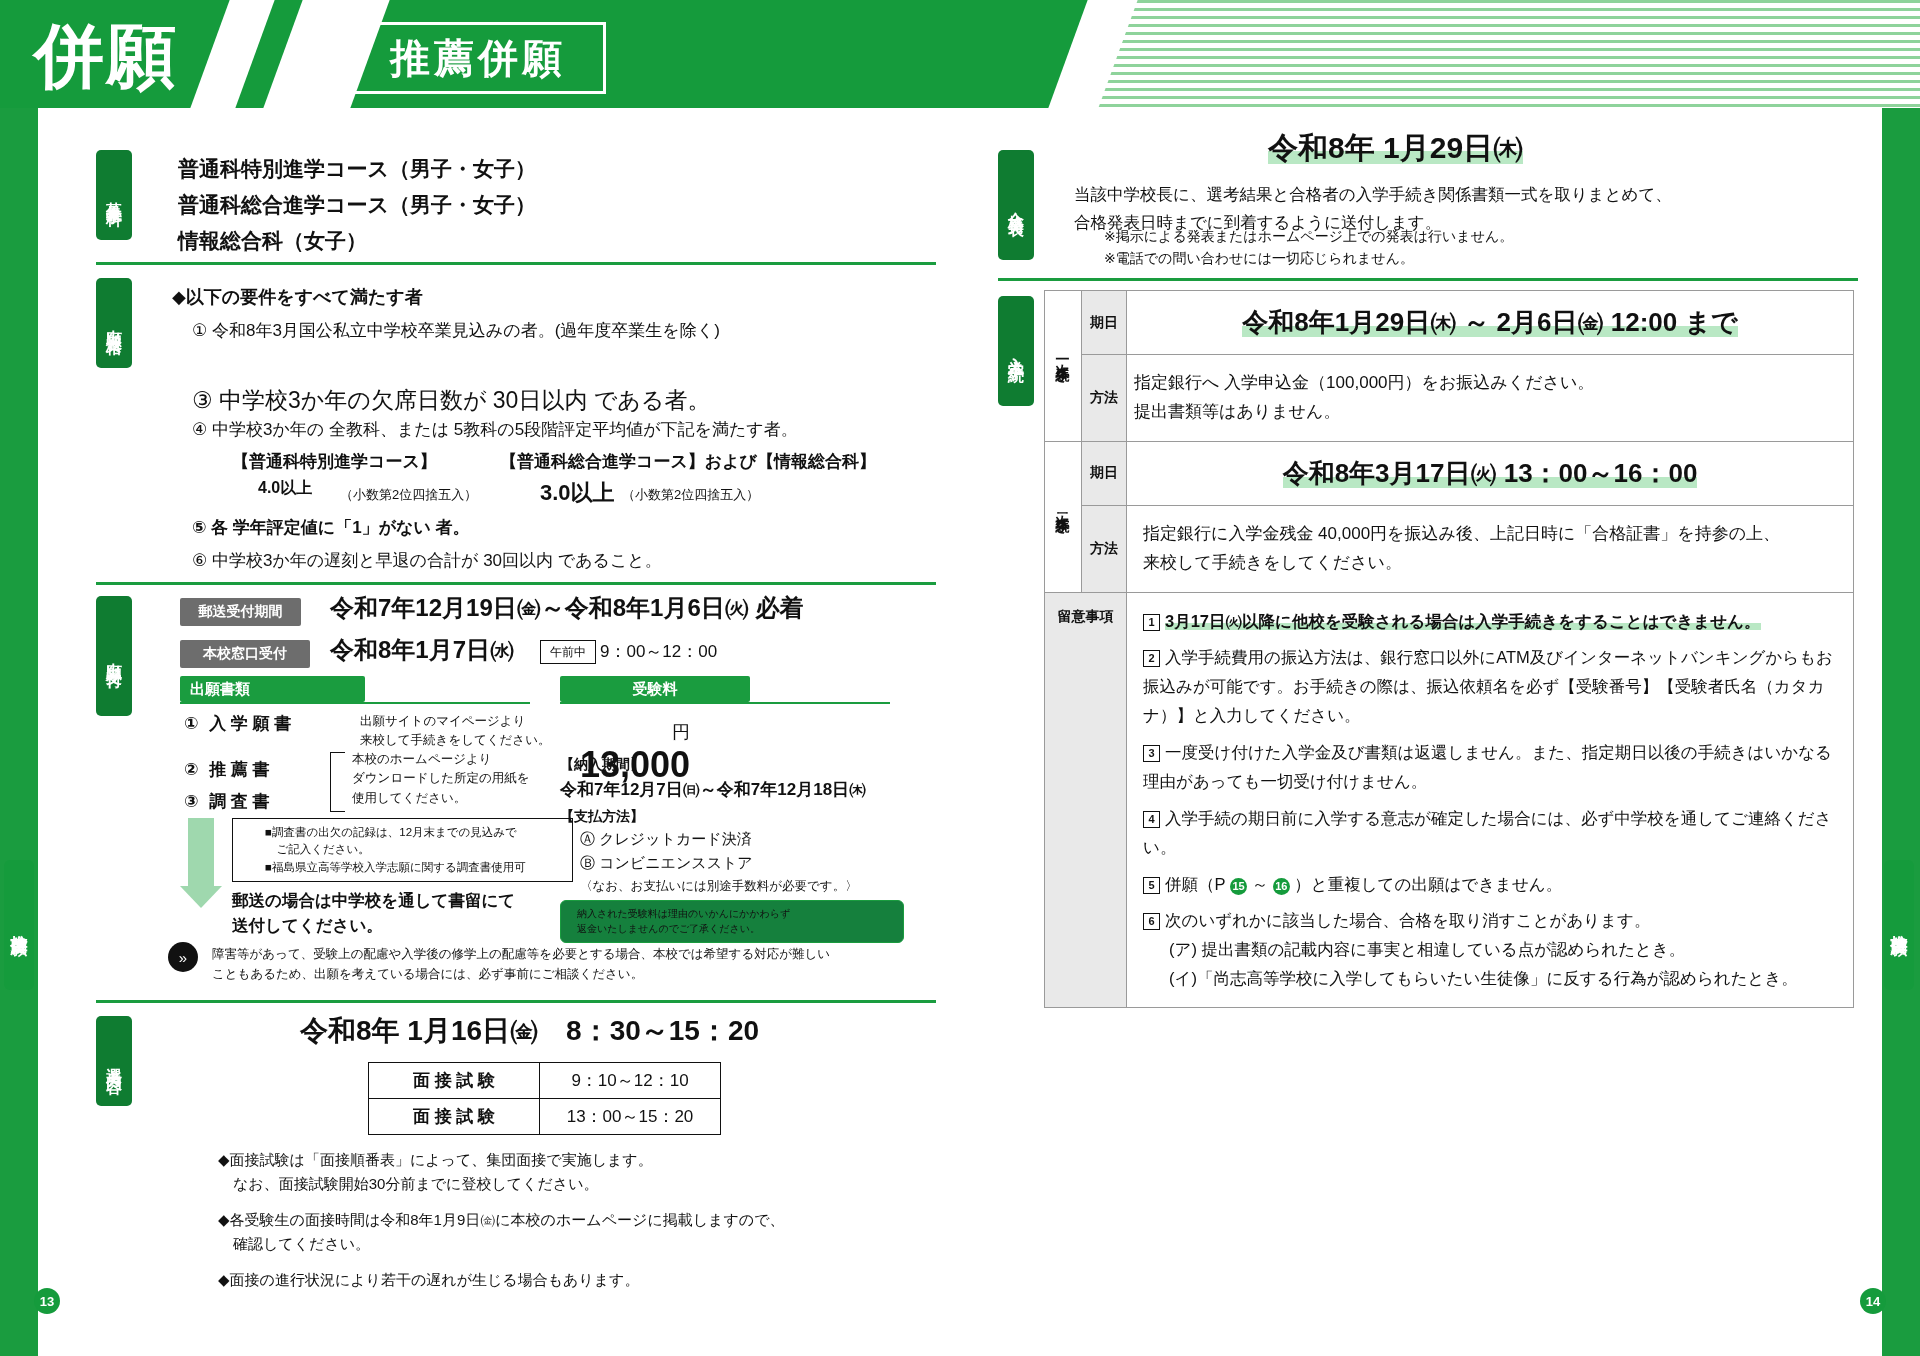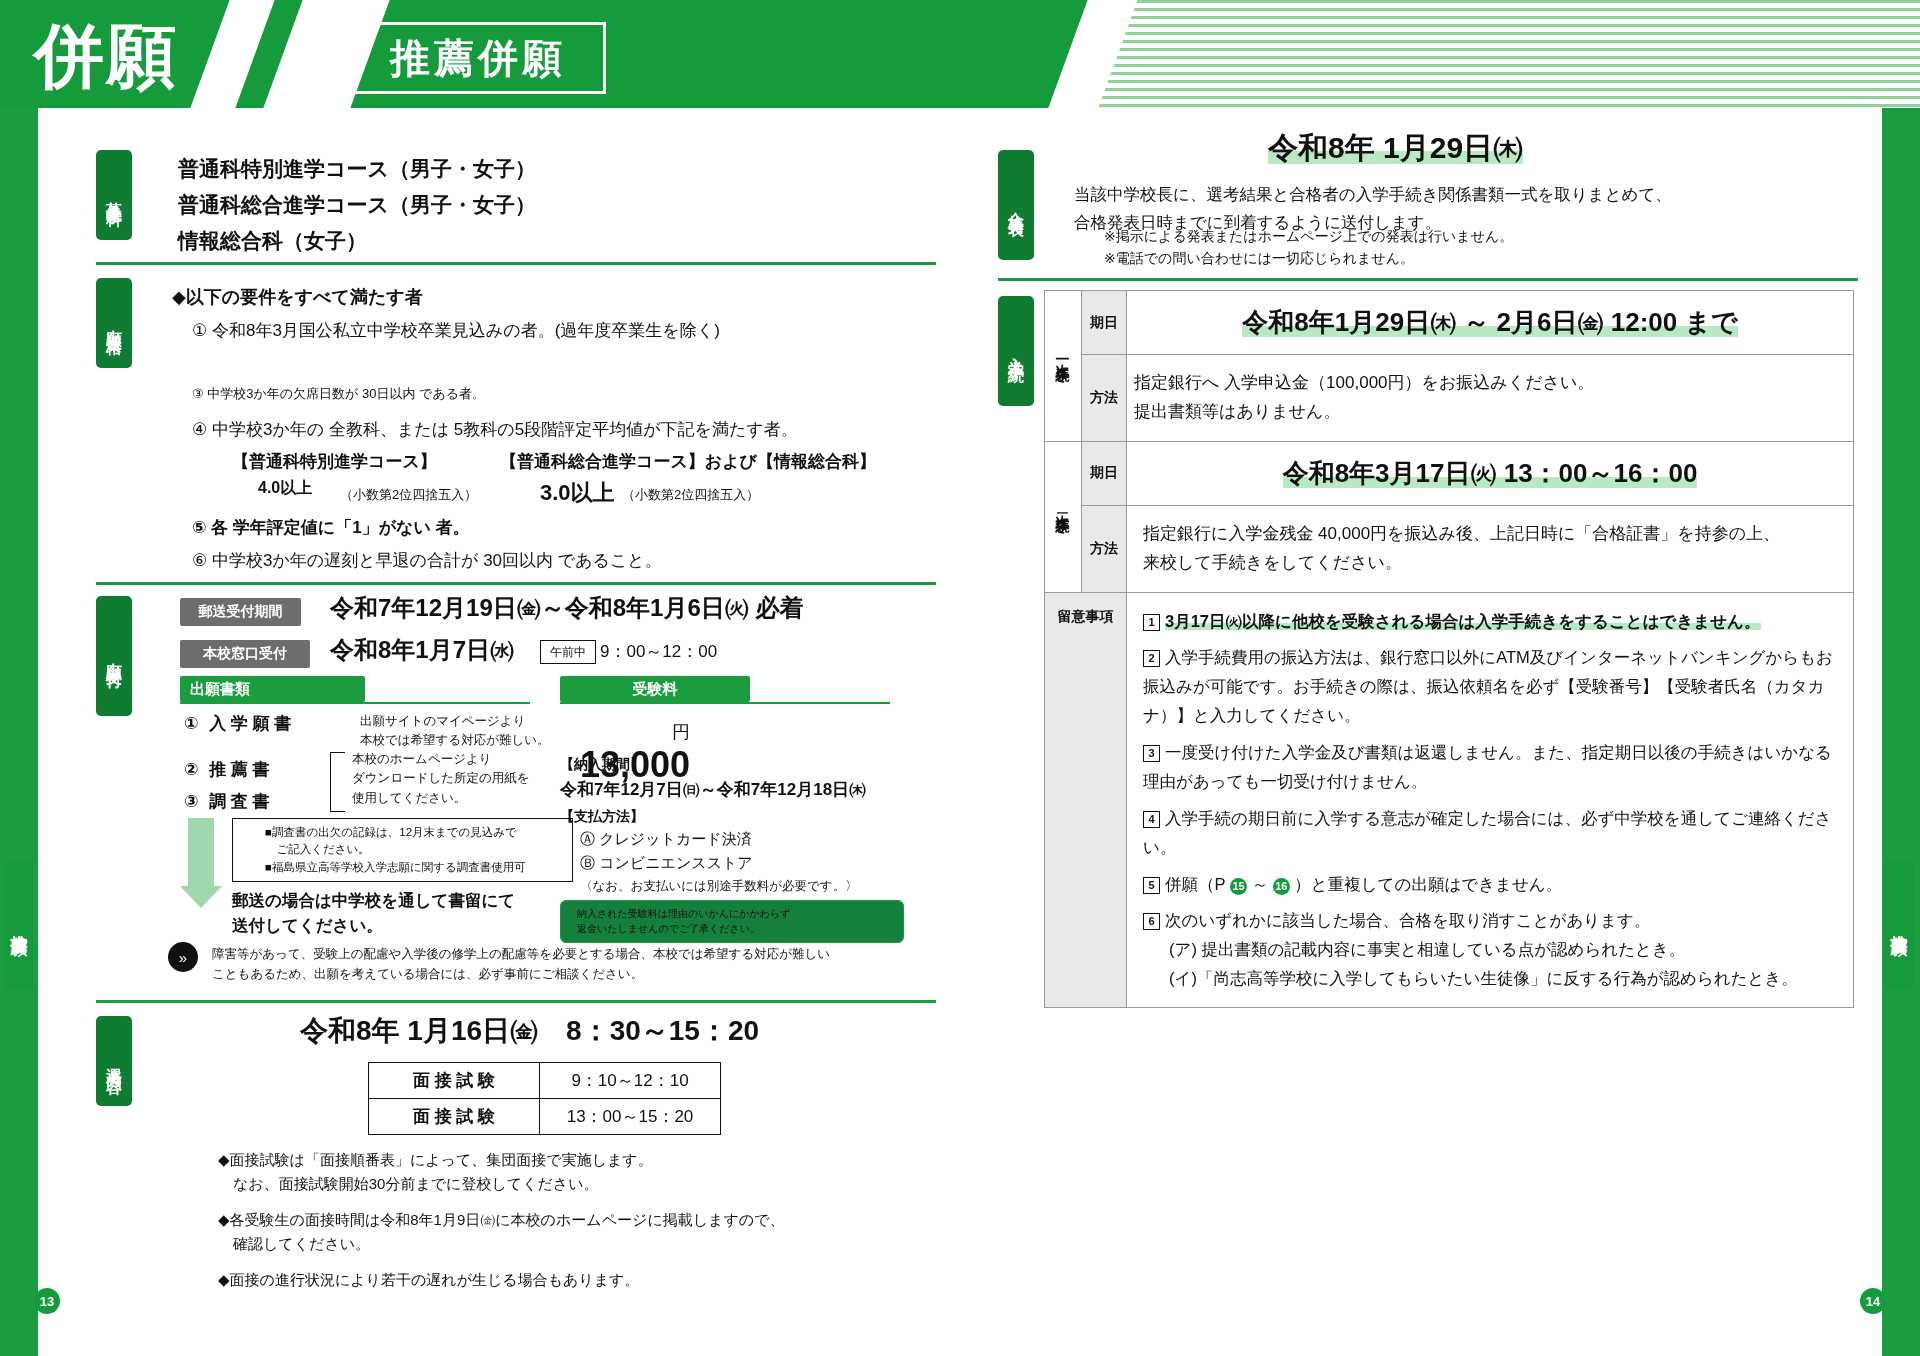--- a/index.html
+++ b/index.html
@@ -113,21 +113,21 @@
     <div class="t b" style="left:178px;top:155px;font-size:21px;">普通科特別進学コース（男子・女子）</div>
     <div class="t b" style="left:178px;top:191px;font-size:21px;">普通科総合進学コース（男子・女子）</div>
     <div class="t b" style="left:178px;top:227px;font-size:21px;">情報総合科（女子）</div>
     <div class="hr-green" style="left:96px;top:262px;width:840px;"></div>
 
     <div class="vlabel" style="left:96px;top:278px;width:36px;height:90px;">
       <span>出願資格</span>
     </div>
     <div class="t b" style="left:172px;top:285px;font-size:18px;">◆以下の要件をすべて満たす者</div>
     <div class="t" style="left:192px;top:319px;font-size:17px;">① 令和8年3月国公私立中学校卒業見込みの者。(過年度卒業生を除く)</div>
-    <div class="t" style="left:192px;top:385px;font-size:13px;">③ 中学校3か年の欠席日数が 30日以内 である者。</div>
+    <div class="t" style="left:192px;top:385px;font-size:23px;">③ 中学校3か年の欠席日数が 30日以内 である者。</div>
     <div class="t" style="left:192px;top:418px;font-size:17px;">④ 中学校3か年の 全教科、または 5教科の5段階評定平均値が下記を満たす者。</div>
 
     <div class="t b" style="left:232px;top:450px;font-size:17px;">【普通科特別進学コース】</div>
     <div class="t b" style="left:500px;top:450px;font-size:17px;">【普通科総合進学コース】および【情報総合科】</div>
     <div class="t b" style="left:258px;top:478px;font-size:16px;">4.0以上</div>
     <div class="t" style="left:340px;top:486px;font-size:13px;">（小数第2位四捨五入）</div>
     <div class="t b" style="left:540px;top:478px;font-size:22px;">3.0以上</div>
     <div class="t" style="left:622px;top:486px;font-size:13px;">（小数第2位四捨五入）</div>
 
     <div class="t b" style="left:192px;top:516px;font-size:17px;">⑤ 各 学年評定値に「1」がない 者。</div>
@@ -149,21 +149,21 @@
     <div class="grn-pill" style="left:180px;top:676px;width:175px;height:26px;">出願書類</div>
     <div class="grn-pill" style="left:560px;top:676px;width:190px;height:26px;justify-content:center;padding-left:0;">受験料</div>
     <div class="hr-green" style="left:180px;top:702px;width:350px;height:2px;"></div>
     <div class="hr-green" style="left:560px;top:702px;width:330px;height:2px;"></div>
 
     <div class="t b" style="left:184px;top:712px;font-size:17px;">
       <span>①</span>
       <span style="margin-left:6px;">入 学 願 書</span>
     </div>
     <div class="t" style="left:360px;top:712px;font-size:12.5px;line-height:1.5;white-space:pre;">出願サイトのマイページより
-本校では希望する対応が難しい。</div>
+来校して手続きをしてください。</div>
 
     <div class="t b" style="left:184px;top:758px;font-size:17px;">
       <span>②</span>
       <span style="margin-left:6px;">推 薦 書</span>
     </div>
     <div class="t b" style="left:184px;top:790px;font-size:17px;">
       <span>③</span>
       <span style="margin-left:6px;">調 査 書</span>
     </div>
     <div class="box-line" style="left:330px;top:752px;width:14px;height:58px;border-right:none;"></div>

